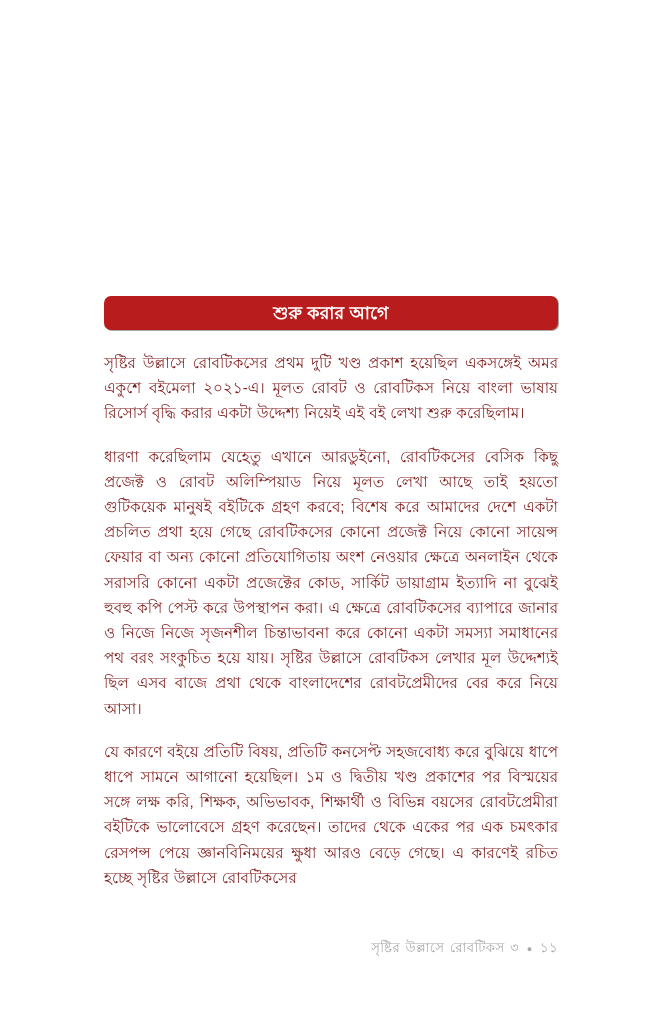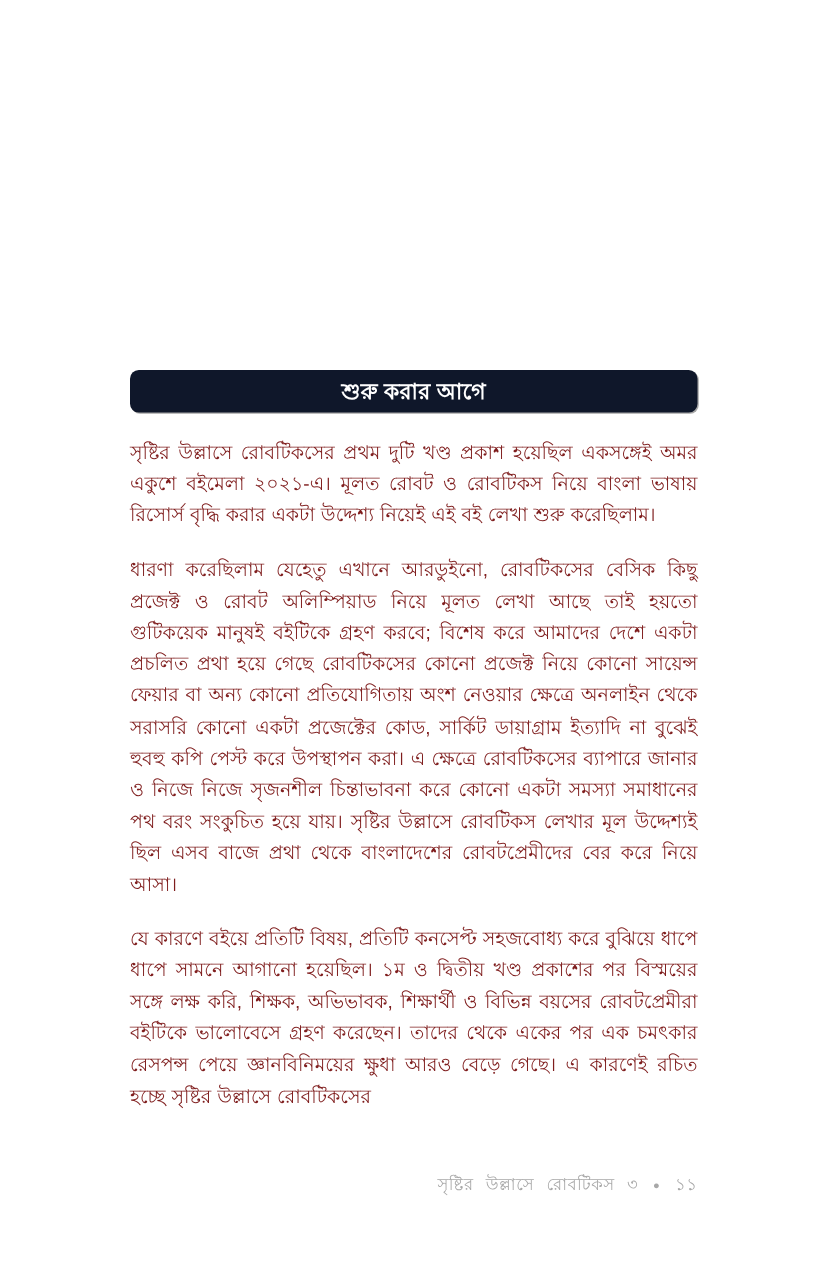--- a/index.html
+++ b/index.html
@@ -25,21 +25,21 @@
   }
 
   .content-block {
     position: absolute;
     left: 104px;
     top: 296px;
     width: 454px;
   }
 
   .chapter-header {
-    background: #0f172a;
+    background: #b91c1c;
     border-radius: 7px;
     height: 34px;
     line-height: 34px;
     text-align: center;
     color: #ffffff;
     font-size: 17.5px;
     font-weight: bold;
     letter-spacing: 0.2px;
     margin-bottom: 20px;
     box-shadow: 1px 1px 0 rgba(0,0,0,0.35);
@@ -61,21 +61,20 @@
   .footer {
     position: absolute;
     left: 104px;
     top: 938px;
     width: 454px;
     text-align: right;
     font-size: 13.2px;
     color: #a8a8a8;
     letter-spacing: 0.4px;
     word-spacing: 1.5px;
-    font-family: Liberation Mono, monospace;
   }
   .footer .sep {
     font-size: 9px;
     vertical-align: middle;
     padding: 0 2px;
   }
 </style>
 </head>
 <body>
 

